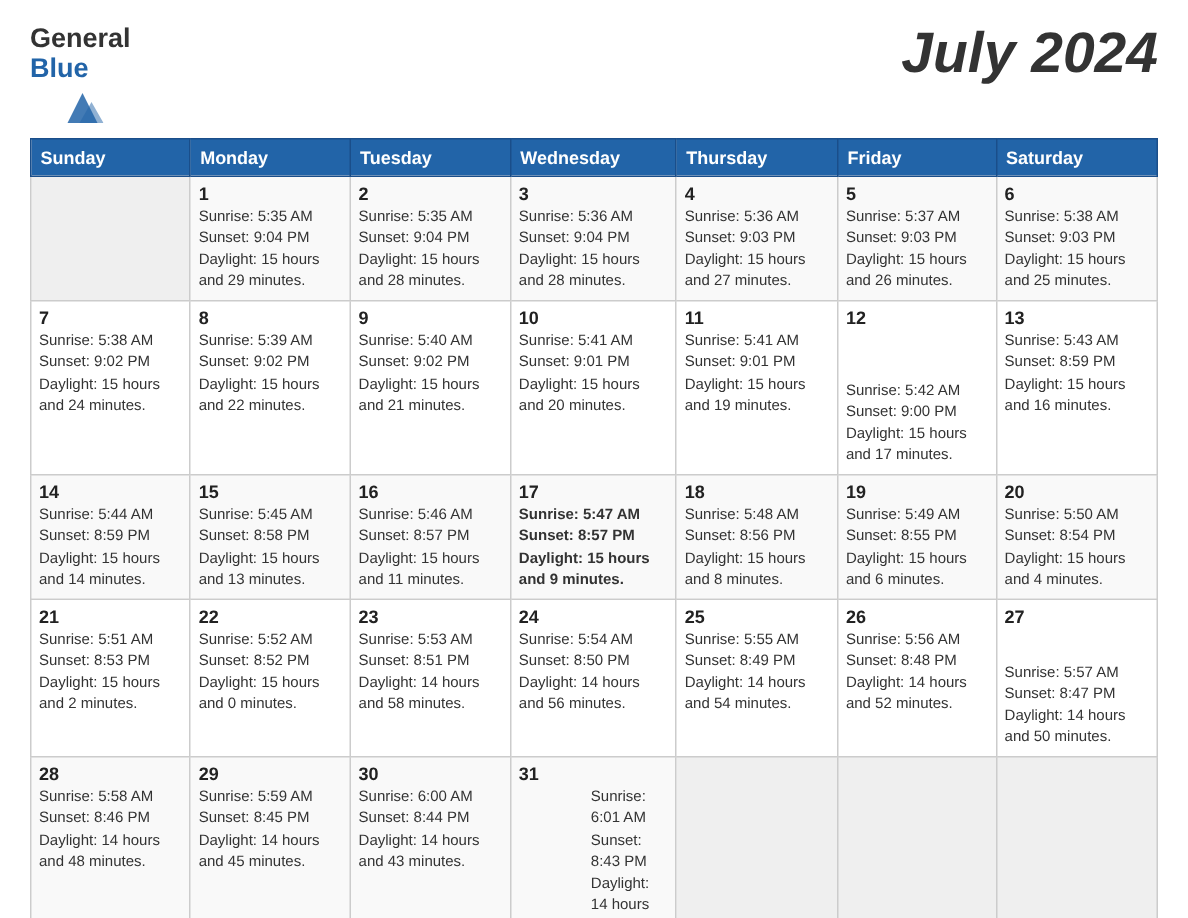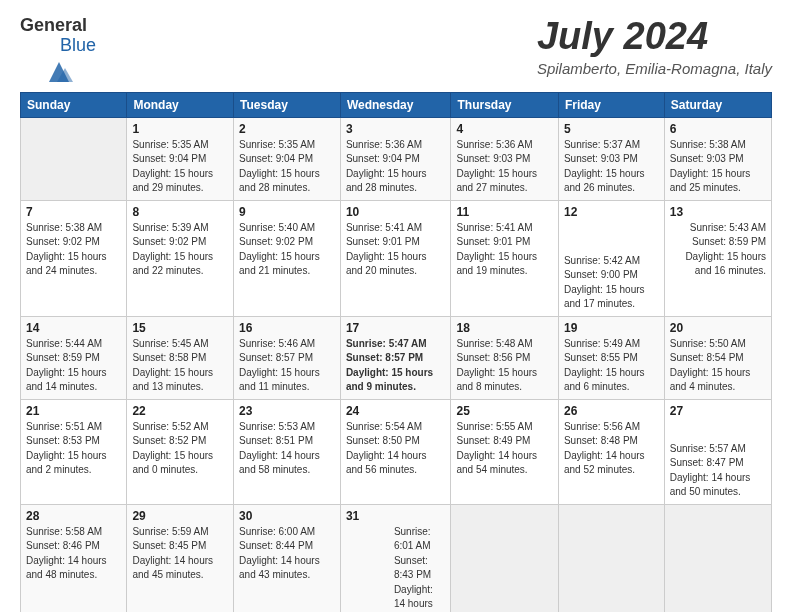--- a/index.html
+++ b/index.html
@@ -32,23 +32,22 @@
       flex-direction: column;
       line-height: 1.1;
     }
     .logo-general {
       font-size: 18px;
       font-weight: bold;
       color: #333;
     }
     .logo-blue {
       font-size: 18px;
-      font-weight: normal;
+      font-weight: bold;
       color: #2264a8;
-      margin-left: 40px;
     }
     .logo-icon {
       width: 28px;
       height: 28px;
       margin-left: 2px;
     }
     .title-block {
       text-align: left;
       font-style: italic;
     }
@@ -114,21 +113,20 @@
         <span class="logo-general">General</span>
         <span class="logo-blue">Blue</span>
       </div>
       <svg class="logo-icon" viewBox="0 0 28 28">
         <polygon points="4,24 14,4 24,24" fill="#2264a8" opacity="0.85"></polygon>
         <polygon points="12,24 20,10 28,24" fill="#2264a8" opacity="0.5"></polygon>
       </svg>
     </div>
     <div class="title-block">
       <div class="month-title">July 2024</div>
-      <div class="location-title">Spilamberto, Emilia-Romagna, Italy</div>
     </div>
   </div>
 
   <table>
     <thead>
       <tr id="weekday-header">
       <th>Sunday</th>
           <th>Monday</th>
           <th>Tuesday</th>
           <th>Wednesday</th>
@@ -221,21 +219,21 @@
           </td>
           <td>
             <span class="day-num">12</span>
             <div class="day-detail" style="white-space: pre-line; margin-top: 35px;">Sunrise: 5:42 AM
 Sunset: 9:00 PM
 Daylight: 15 hours
 and 17 minutes.</div>
           </td>
           <td>
             <span class="day-num">13</span>
-            <div class="day-detail" style="white-space: pre-line; text-align: right;">Sunrise: 5:43 AM
+            <div class="day-detail" style="white-space: pre-line;">Sunrise: 5:43 AM
 Sunset: 8:59 PM
 Daylight: 15 hours
 and 16 minutes.</div>
           </td>
         </tr>
         <tr>
           <td>
             <span class="day-num">14</span>
             <div class="day-detail" style="white-space: pre-line;">Sunrise: 5:44 AM
 Sunset: 8:59 PM

